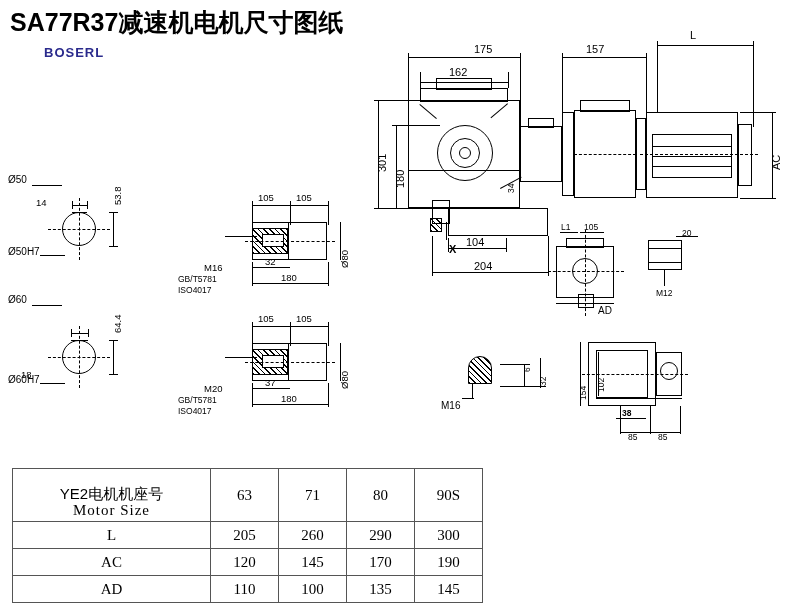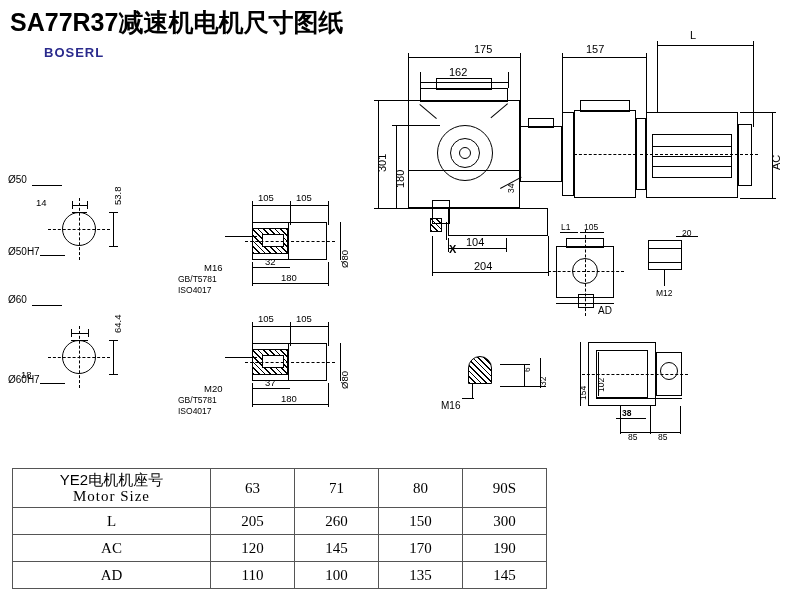--- a/index.html
+++ b/index.html
@@ -46,31 +46,31 @@
   
   .spec-table{
     position:absolute;left:12px;top:468px;
     border-collapse:collapse;
     font-size:15px;
     font-family:"Liberation Serif", serif;
   }
   .spec-table td{
     border:1px solid #555;
     text-align:center;
-    padding:2px 8px;
+    padding:2px 0;
     height:22px;
   }
   .spec-table td.hdr-name{
     width:185px;
     font-size:15px;
     line-height:17px;
     padding:2px 6px;
   }
   .spec-table td.col{width:67px;}
-  .hdr-cn{display:block;font-family:"Liberation Sans", sans-serif;}
+  .hdr-cn{display:block;font-family:"Liberation Sans", sans-serif;margin-top:14px;}
   .hdr-en{display:block;letter-spacing:1px;}
 </style>
 </head>
 <body>
 
 <div class="root">
 
   <div class="title">SA77R37减速机电机尺寸图纸</div>
 
   <div class="logo">BOSERL</div>
@@ -341,21 +341,21 @@
         </td>
         <td class="col">63</td>
         <td class="col">71</td>
         <td class="col">80</td>
         <td class="col">90S</td>
       </tr>
       <tr>
         <td class="hdr-name">L</td>
         <td class="col">205</td>
         <td class="col">260</td>
-        <td class="col">150</td>
+        <td class="col">290</td>
         <td class="col">300</td>
       </tr>
       <tr>
         <td class="hdr-name">AC</td>
         <td class="col">120</td>
         <td class="col">145</td>
         <td class="col">170</td>
         <td class="col">190</td>
       </tr>
       <tr>

